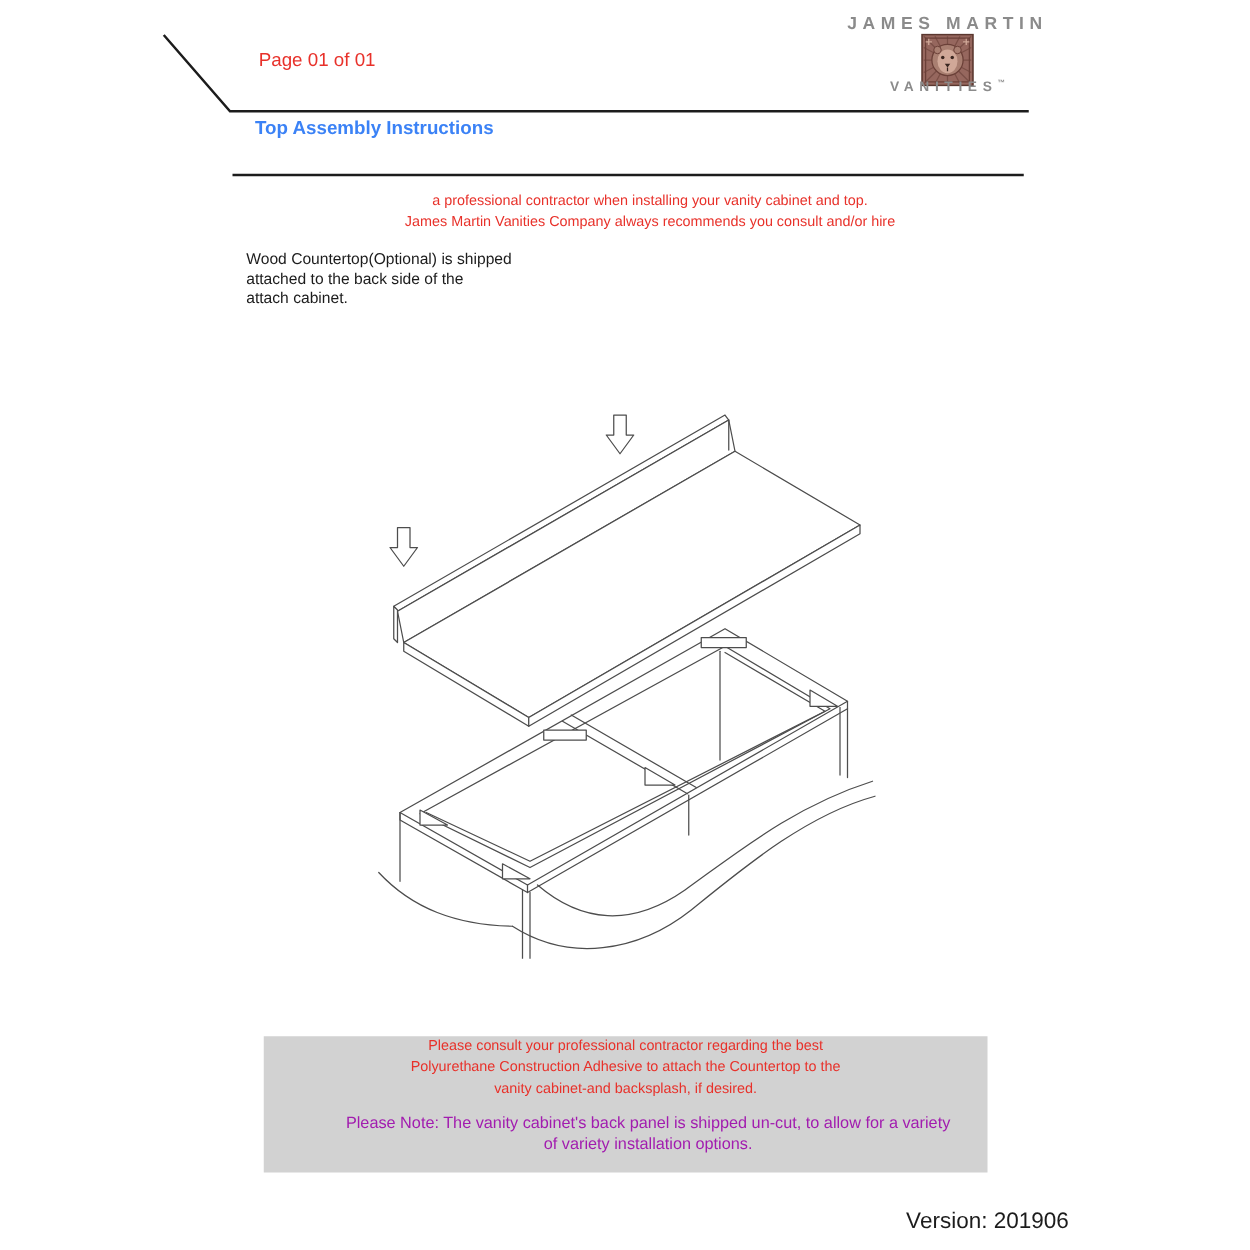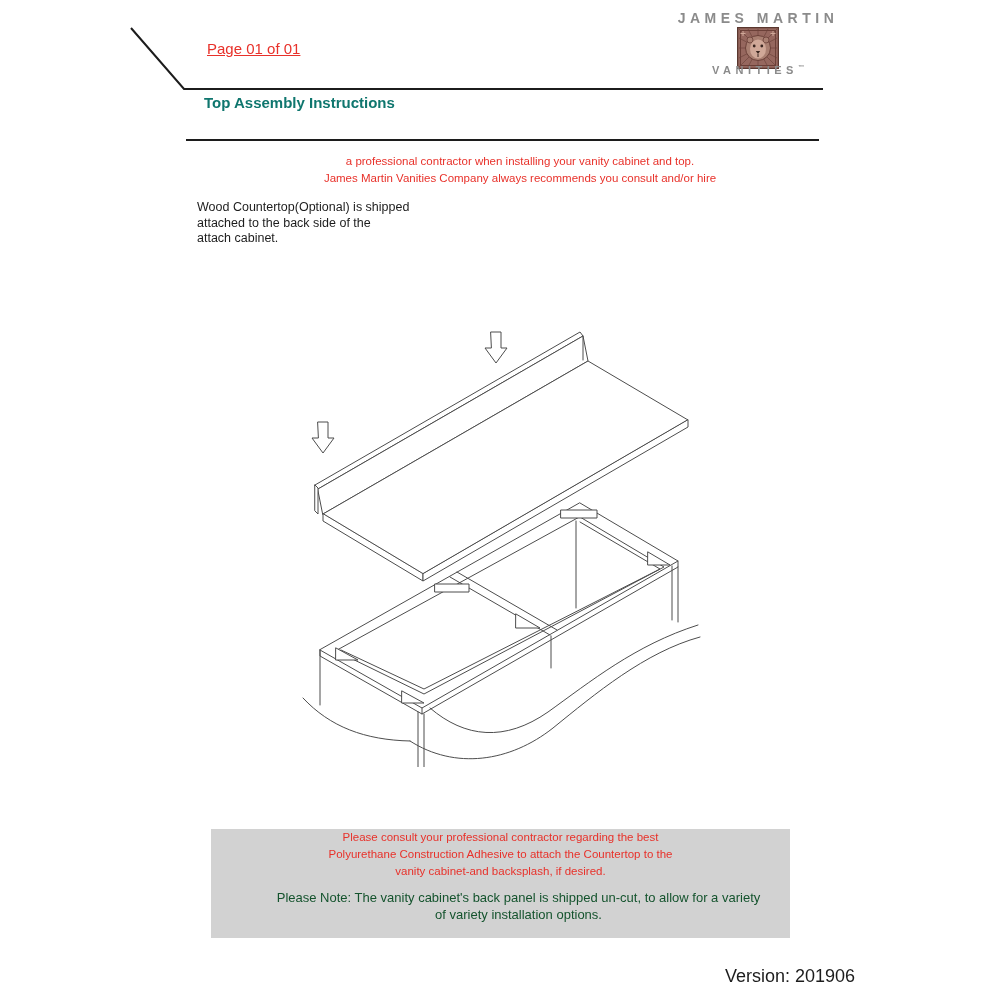--- a/index.html
+++ b/index.html
@@ -10,35 +10,35 @@
   .abs{position:absolute;}
   
   .logo-name{left:650px;top:10px;width:216px;text-align:center;
     font-size:14px;letter-spacing:4.5px;color:#8b8b8b;font-weight:bold;}
   .logo-emblem{left:737px;top:27px;width:42px;height:42px;}
   .logo-vanities{left:650px;top:64px;width:216px;text-align:center;
     font-size:11px;letter-spacing:4.5px;color:#8b8b8b;font-weight:bold;}
   .logo-vanities sup{font-size:6px;letter-spacing:0;}
   
   .header-lines{left:125px;top:22px;}
-  .page-label{left:207px;top:40px;font-size:15px;color:#e8312a;text-decoration:underline;}
-  .doc-title{left:204px;top:94px;font-size:15px;font-weight:bold;color:#0f766e;}
+  .page-label{left:207px;top:40px;font-size:15px;color:#e8312a;}
+  .doc-title{left:204px;top:94px;font-size:15px;font-weight:bold;color:#3b82f6;}
   .rule2{left:186px;top:139px;width:633px;height:2px;background:#1c1c1c;}
   
   .disclaimer{left:260px;top:153px;width:520px;text-align:center;
     color:#e8312a;font-size:11.5px;line-height:17px;}
   
   .intro{left:197px;top:200px;font-size:12.5px;line-height:15.5px;color:#1c1c1c;}
   
   .figure{left:280px;top:325px;}
   
   .notice-box{left:211px;top:829px;width:579px;height:109px;background:#d2d2d2;
     text-align:center;}
   .notice-red{color:#e8312a;font-size:11.5px;line-height:17px;}
-  .notice-note{margin-top:9px;color:#14532d;font-size:13px;line-height:17px;padding-left:36px;}
+  .notice-note{margin-top:9px;color:#a21caf;font-size:13px;line-height:17px;padding-left:36px;}
   
   .version{left:600px;top:966px;width:255px;text-align:right;font-size:18px;color:#1c1c1c;}
   svg{display:block;}
 </style>
 </head>
 <body>
 
 <div class="page">
 
   <div class="abs logo-name">JAMES MARTIN</div>

